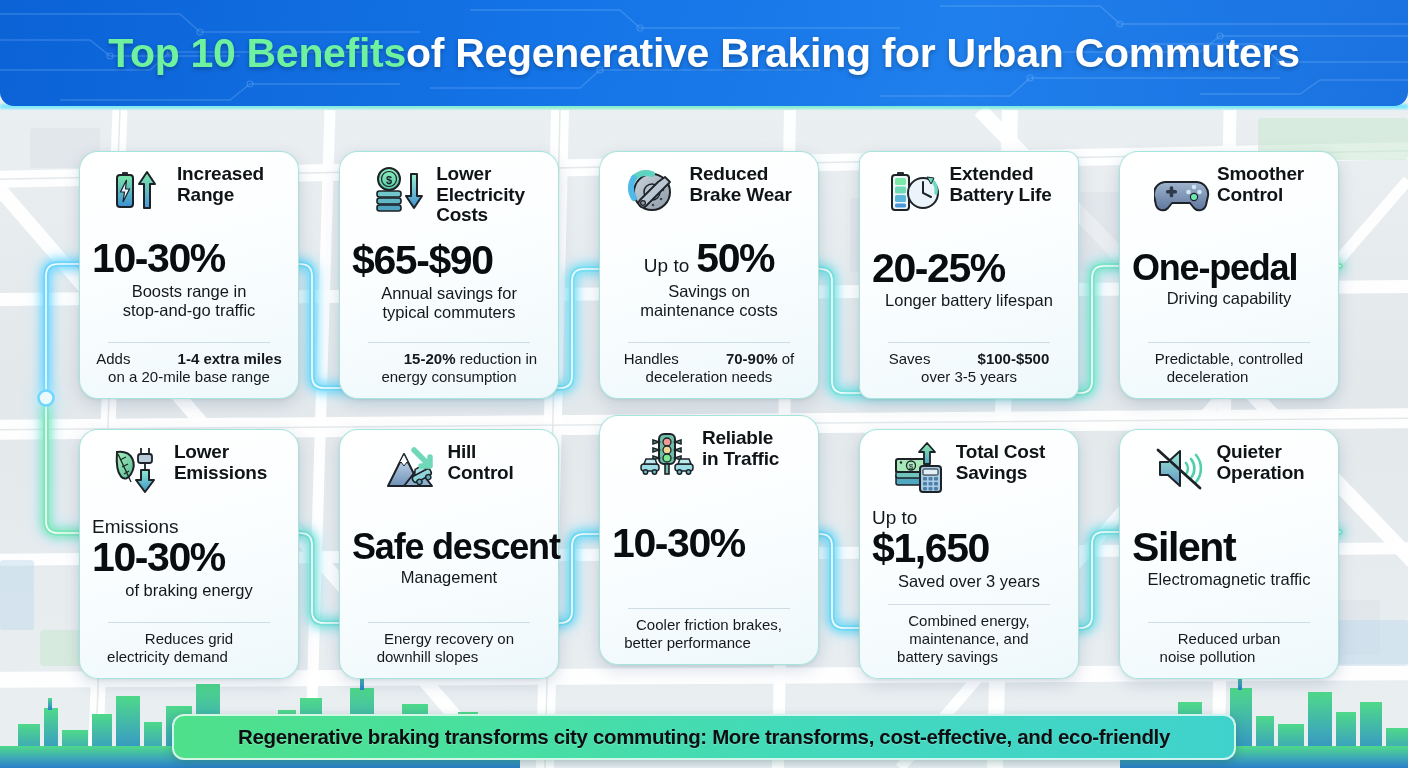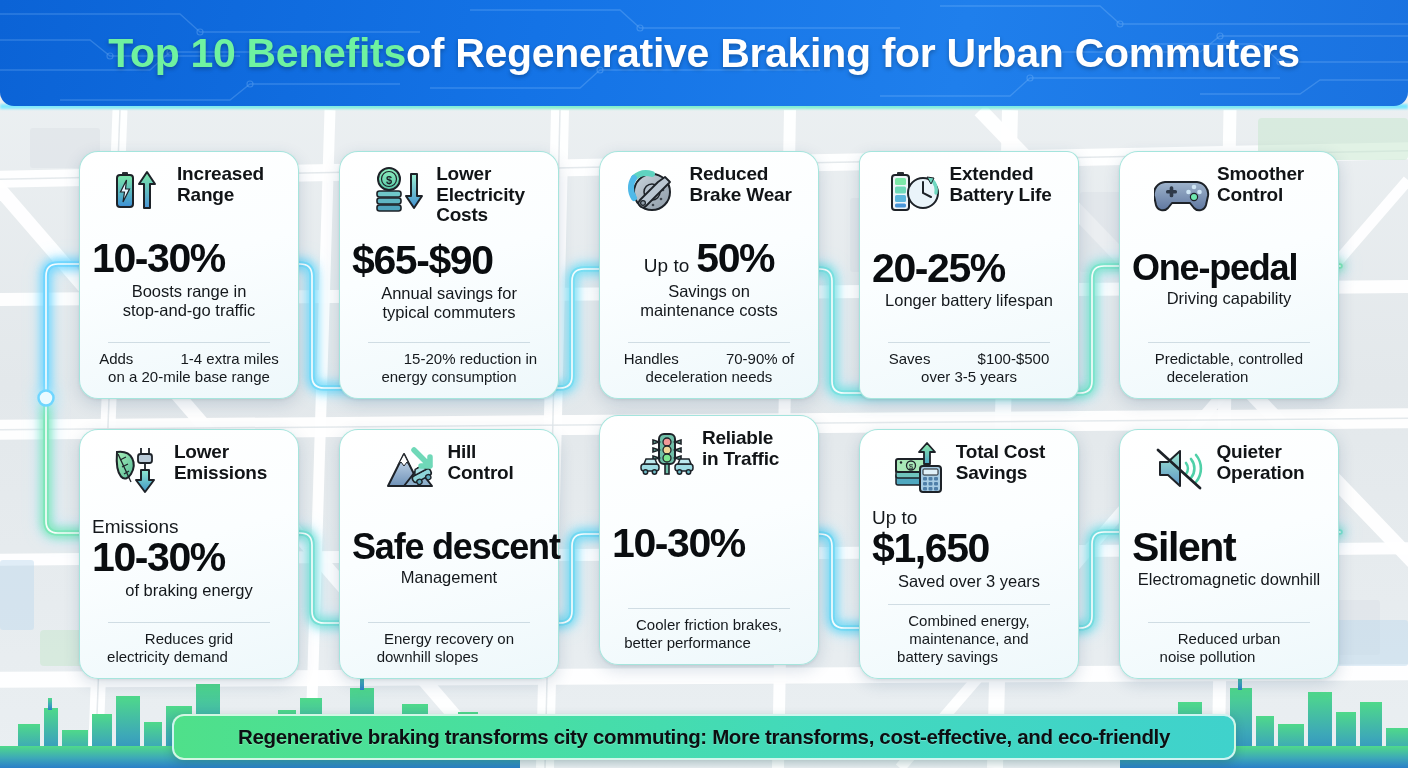--- a/index.html
+++ b/index.html
@@ -99,21 +99,21 @@
   }
 
   .divider{
     width:82%; height:1px; background:rgba(120,150,170,.3);
     margin:8px 0 7px;
   }
   .card-foot{
     font-size:15px; color:#15191d; line-height:1.2; text-align:center;
     padding:0 2px 2px;
   }
-  .card-foot b{ font-weight:normal;margin-left:43px; }
+  .card-foot b{ font-weight:bold;margin-left:43px; }
 
   
   .banner{
     position:absolute; left:172px; bottom:8px; width:1064px; height:46px;
     background:linear-gradient(90deg,#4fe08a 0%,#48dfa0 30%,#42d9bd 62%,#3fd2cc 100%);
     border-radius:12px;
     border:2px solid rgba(255,255,255,.75);
     box-shadow:0 3px 10px rgba(20,80,80,.3);
     display:flex; align-items:center; justify-content:center;
     z-index:7;
@@ -651,21 +651,21 @@
             <path d="M37 17 A15 15 0 0 1 37 36"></path>
             <path d="M42 13 A21 21 0 0 1 42 40"></path>
           </g>
           <path d="M4 8 L46 46" stroke="#1d2228" stroke-width="2.8" stroke-linecap="round"></path>
         </svg>
       </div>
       <div class="card-title">Quieter<br>Operation</div>
     </div>
     <div class="card-body">
       <div class="stat-big">Silent</div>
-      <div class="stat-sub">Electromagnetic downhill</div>
+      <div class="stat-sub">Electromagnetic traffic</div>
     </div>
     <div class="divider"></div>
     <div class="card-foot"><span>Reduced urban<br>noise pollution</span><b></b><span></span></div>
   </div>
 
 </div>
 
 <div class="banner">
   <div class="banner-text">Regenerative braking transforms city commuting: More transforms, cost-effective, and eco-friendly</div>
 </div>

